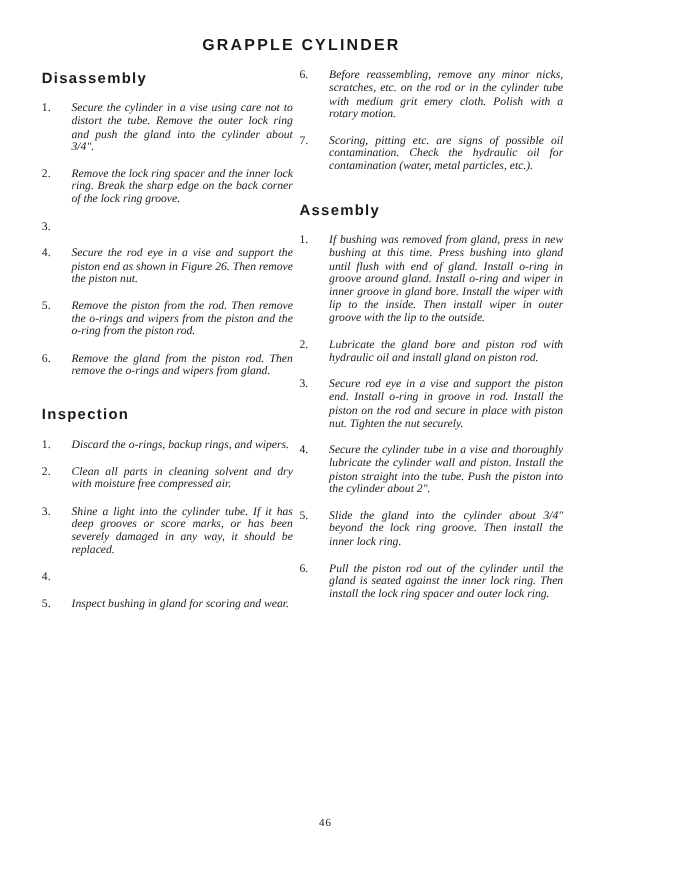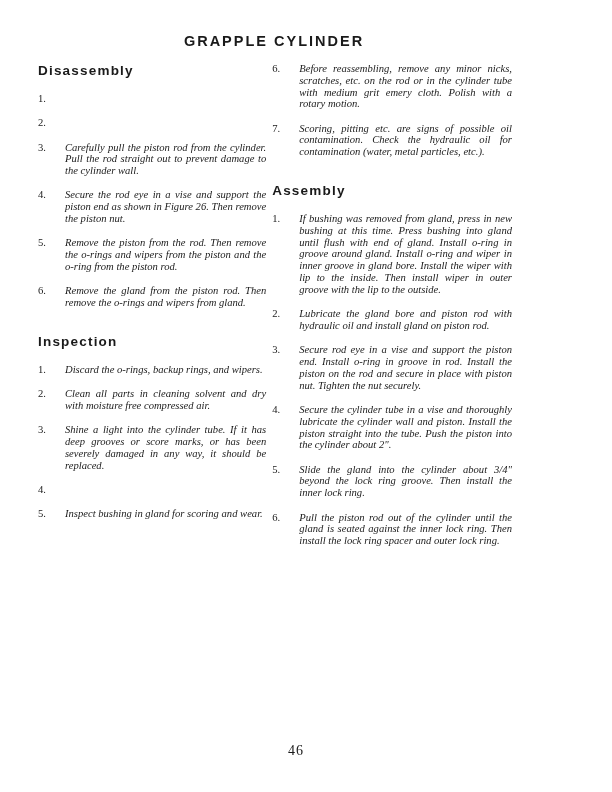--- a/index.html
+++ b/index.html
@@ -57,45 +57,46 @@
     margin: 0;
     text-align: justify;
     font-style: italic;
   }
   .page-number {
     position: absolute;
     top: 743px;
     left: 0;
     width: 592px;
     text-align: center;
-    font-size: 14px;
+    font-size: 10px;
     letter-spacing: 1px;
   }
 </style>
 </head>
 <body>
 
 <div class="page">
 
   <h1 class="doc-title">GRAPPLE CYLINDER</h1>
 
   <div class="columns">
 
     <div class="col col-left">
       <h2 class="section-heading">Disassembly</h2>
 
       <div class="item">
         <span class="num">1.</span>
+        <p class="txt">Secure the cylinder in a vise using care not to distort the tube. Remove the outer lock ring and push the gland into the cylinder about 3/4".</p>
       </div>
       <div class="item">
         <span class="num">2.</span>
+        <p class="txt">Remove the lock ring spacer and the inner lock ring. Break the sharp edge on the back corner of the lock ring groove.</p>
       </div>
       <div class="item">
         <span class="num">3.</span>
-        <p class="txt">Carefully pull the piston rod from the cylinder. Pull the rod straight out to prevent damage to the cylinder wall.</p>
       </div>
       <div class="item">
         <span class="num">4.</span>
         <p class="txt">Secure the rod eye in a vise and support the piston end as shown in Figure 26. Then remove the piston nut.</p>
       </div>
       <div class="item">
         <span class="num">5.</span>
         <p class="txt">Remove the piston from the rod. Then remove the o-rings and wipers from the piston and the o-ring from the piston rod.</p>
       </div>
       <div class="item">

